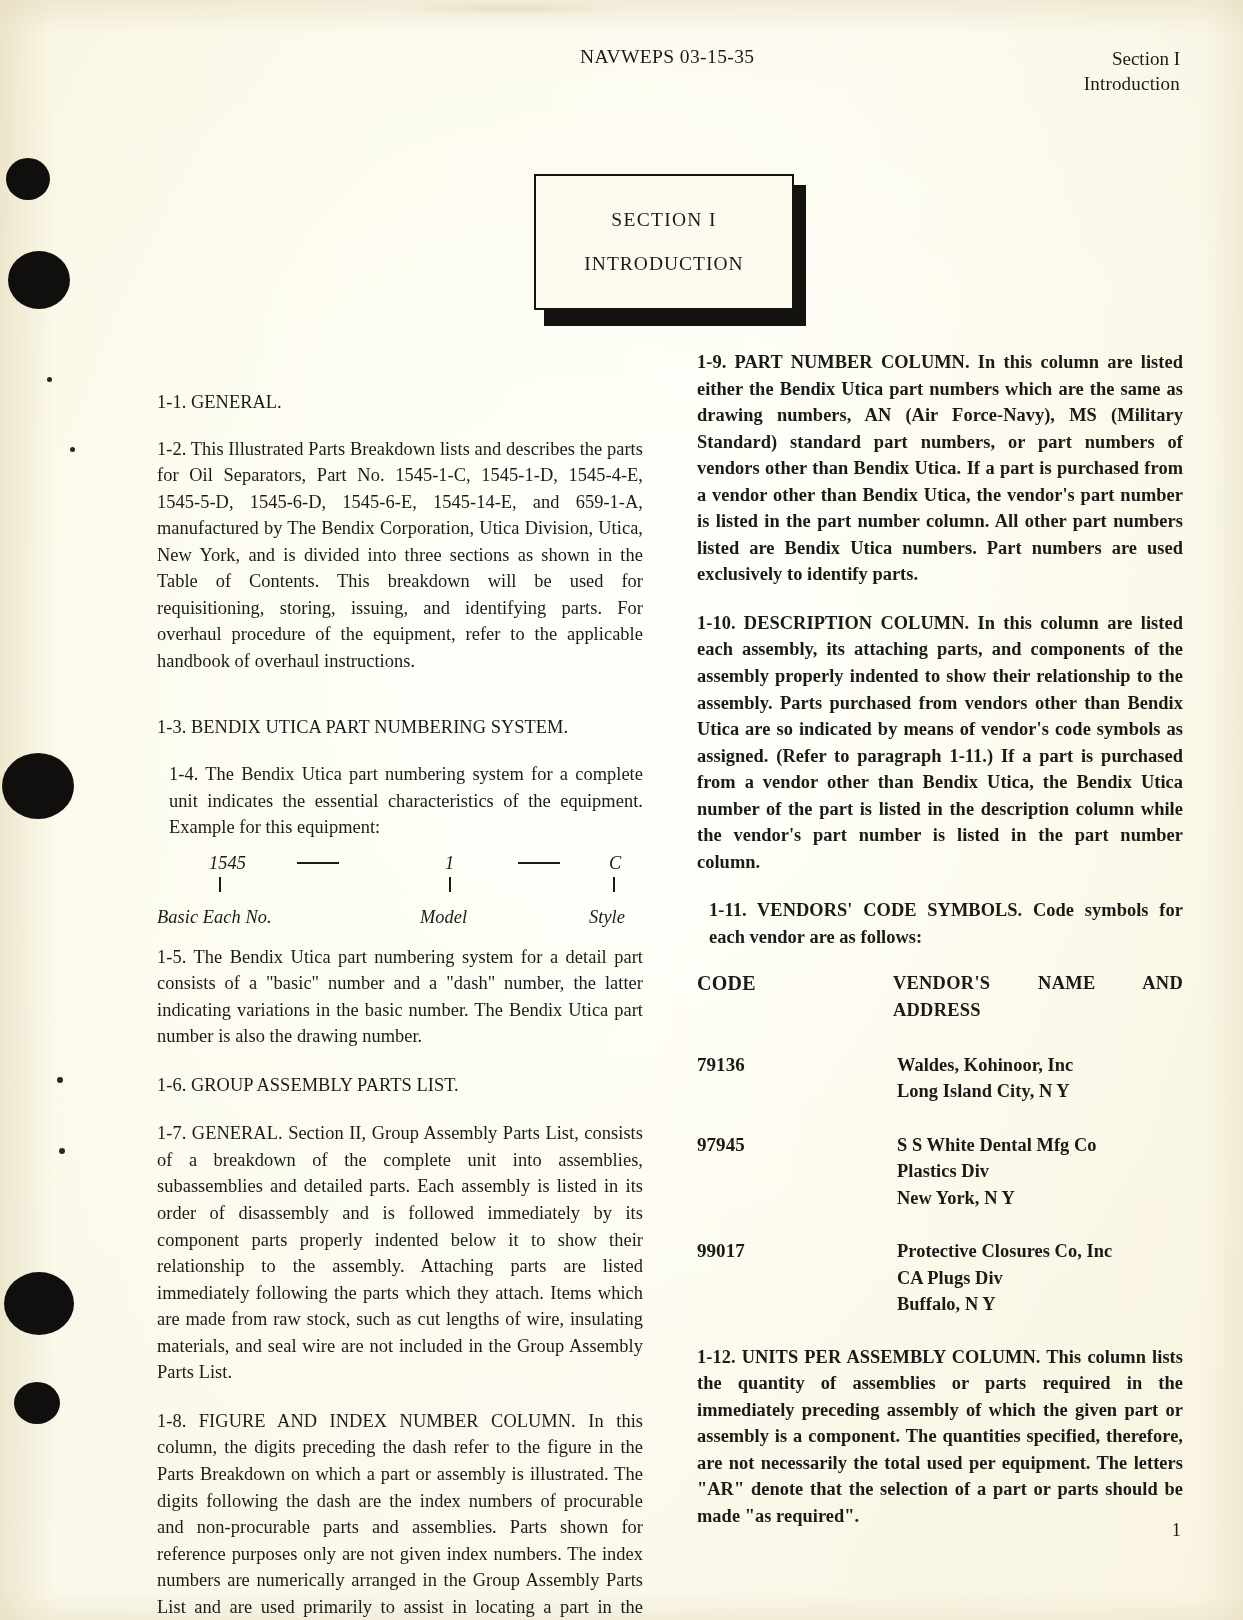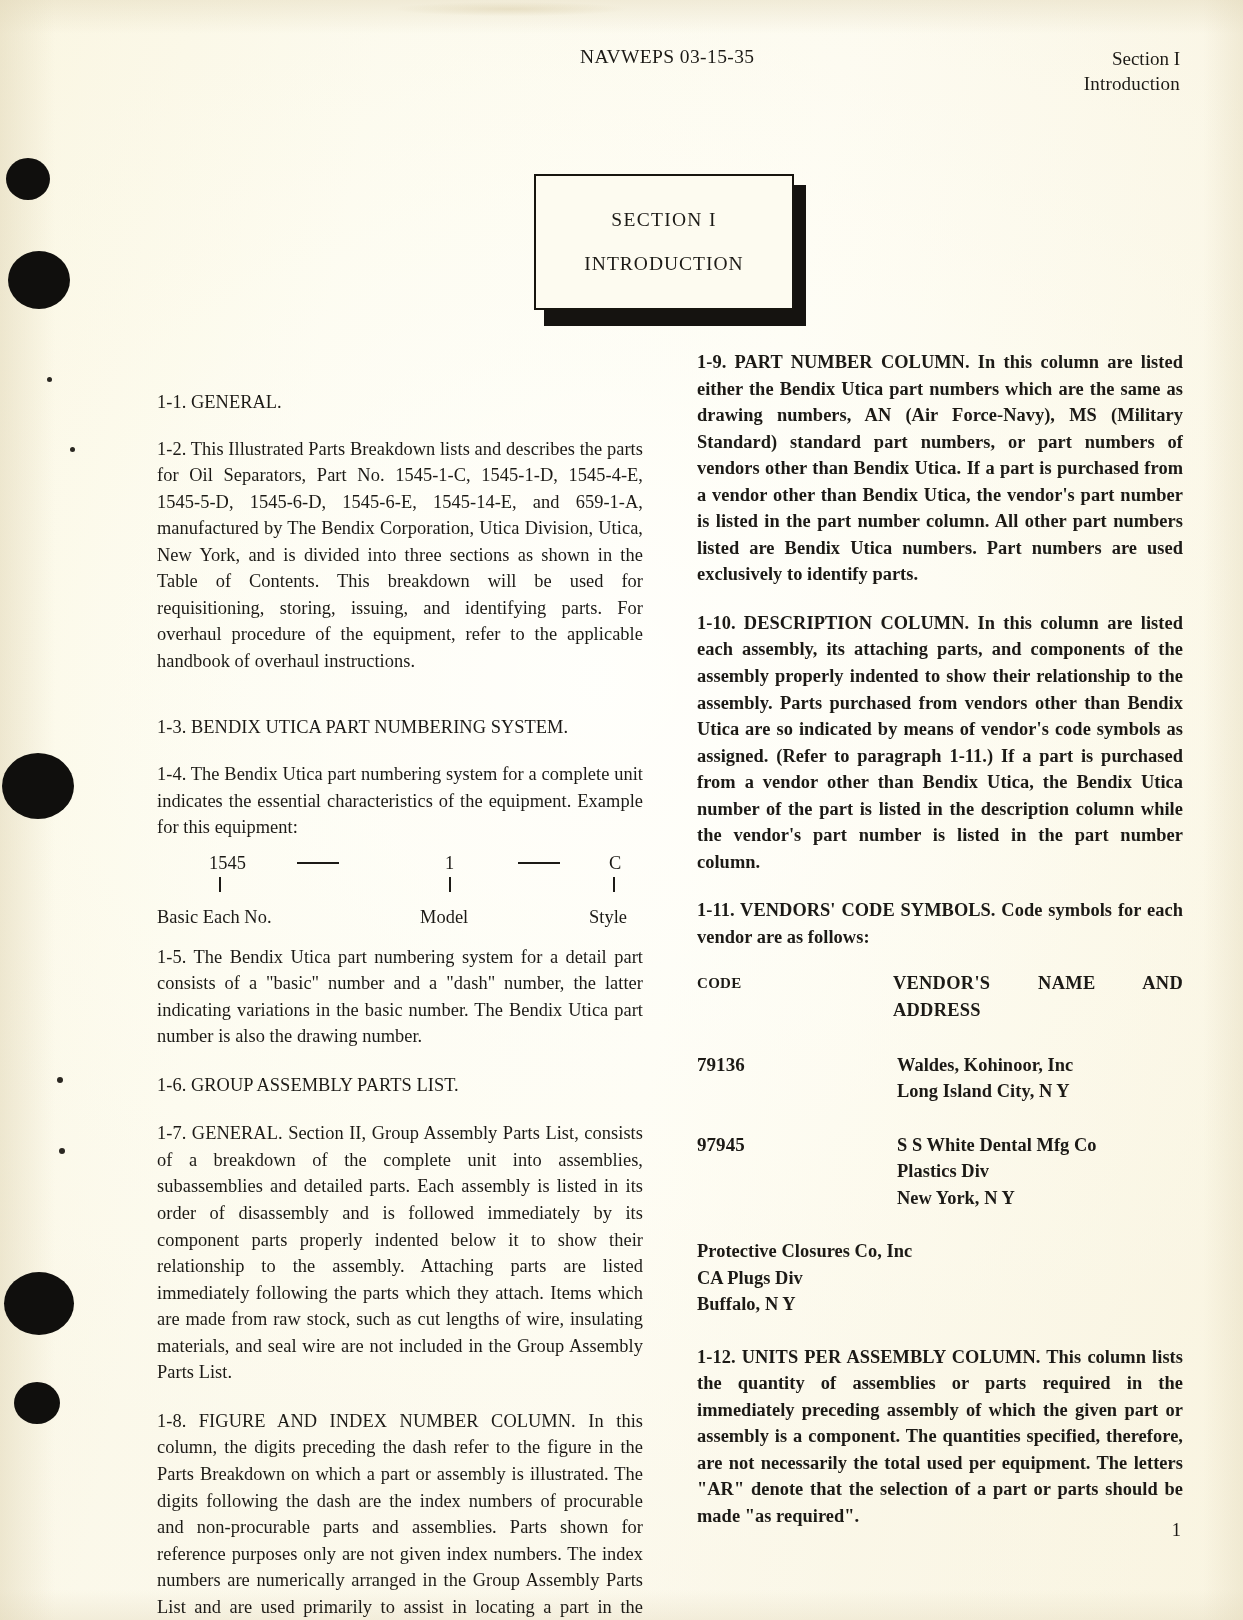--- a/index.html
+++ b/index.html
@@ -125,28 +125,29 @@
     letter-spacing: 0.05px;
   }
   .col-left  { left: 157px; }
   .col-right { left: 697px; font-weight: bold; }
 
   p.para {
     margin: 0 0 22px 0;
     text-align: justify;
   }
   p.para:last-child { margin-bottom: 0; }
-  p.tight { margin-bottom: 9px; }
+  p.tight { margin-bottom: 9px; margin-left: 12px; }
   p.head-only { margin-bottom: 20px; margin-top: 40px; }
 
   
   .pn-example {
     margin: 8px 0 20px 0;
     position: relative;
     height: 74px;
+    font-style: italic;
   }
   .pn-row {
     position: relative;
     height: 26px;
   }
   .pn-cell {
     position: absolute;
     font-size: 18.4px;
     white-space: nowrap;
   }
@@ -172,21 +173,21 @@
   
   .vendor-table {
     margin: 20px 0 26px 0;
   }
   .vendor-head {
     display: flex;
     margin-bottom: 28px;
   }
   .vendor-head .vh-code {
     width: 200px;
-    font-size: 15px;
+    font-size: 20px;
     letter-spacing: 0.3px;
   }
   .vendor-head .vh-name {
     font-size: 18.4px;
     letter-spacing: 0.3px;
   }
   .vendor-row {
     display: flex;
     margin-bottom: 27px;
   }
@@ -298,20 +299,21 @@
       <div class="vendor-row">
         <div class="v-code">97945</div>
         <div class="v-addr">
           <div>S S White Dental Mfg  Co</div>
           <div>Plastics  Div</div>
           <div>New York,  N Y</div>
         </div>
       </div>
 
       <div class="vendor-row">
+        <div class="v-code">99017</div>
         <div class="v-addr">
           <div>Protective Closures Co, Inc</div>
           <div>CA Plugs Div</div>
           <div>Buffalo,  N Y</div>
         </div>
       </div>
     </div>
 
     <p class="para">1-12.  UNITS PER ASSEMBLY COLUMN.  This column lists the quantity of assemblies or parts required in the immediately preceding assembly of which the given part or assembly is a component.  The quantities specified, therefore, are not necessarily the total used per equipment.  The letters "AR" denote that the selection of a part or parts should be made "as required".</p>
   </div>

